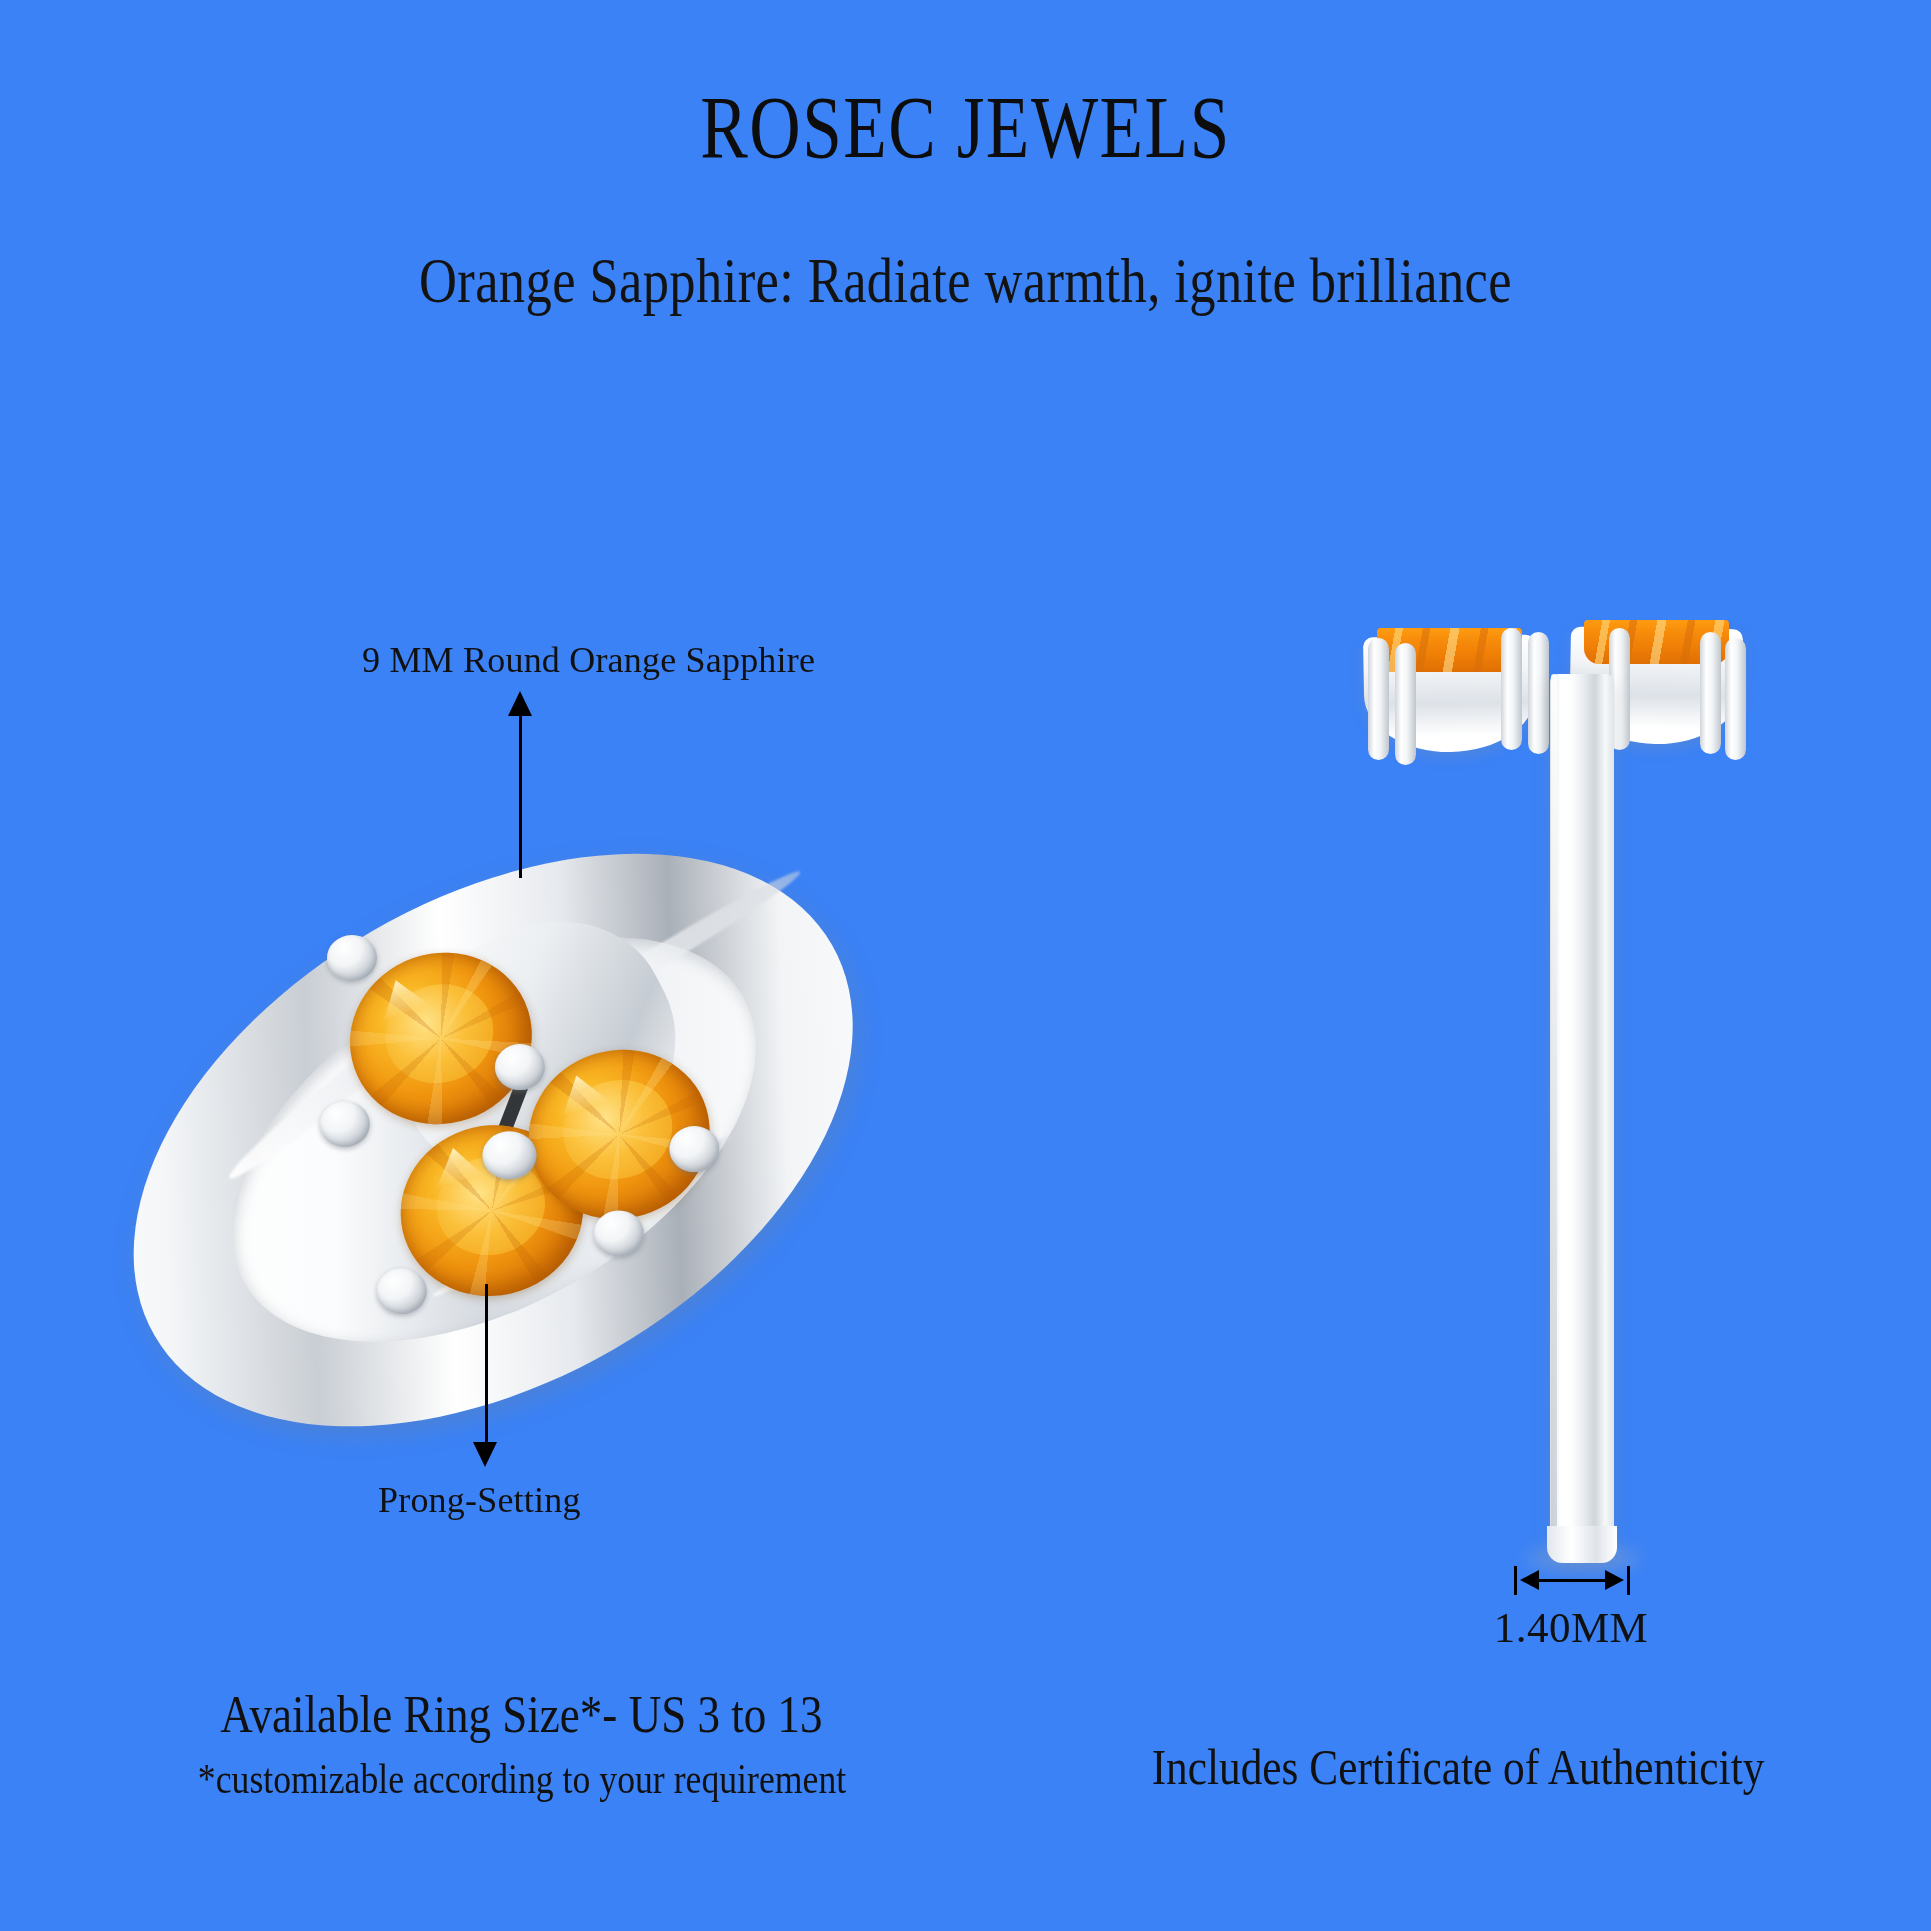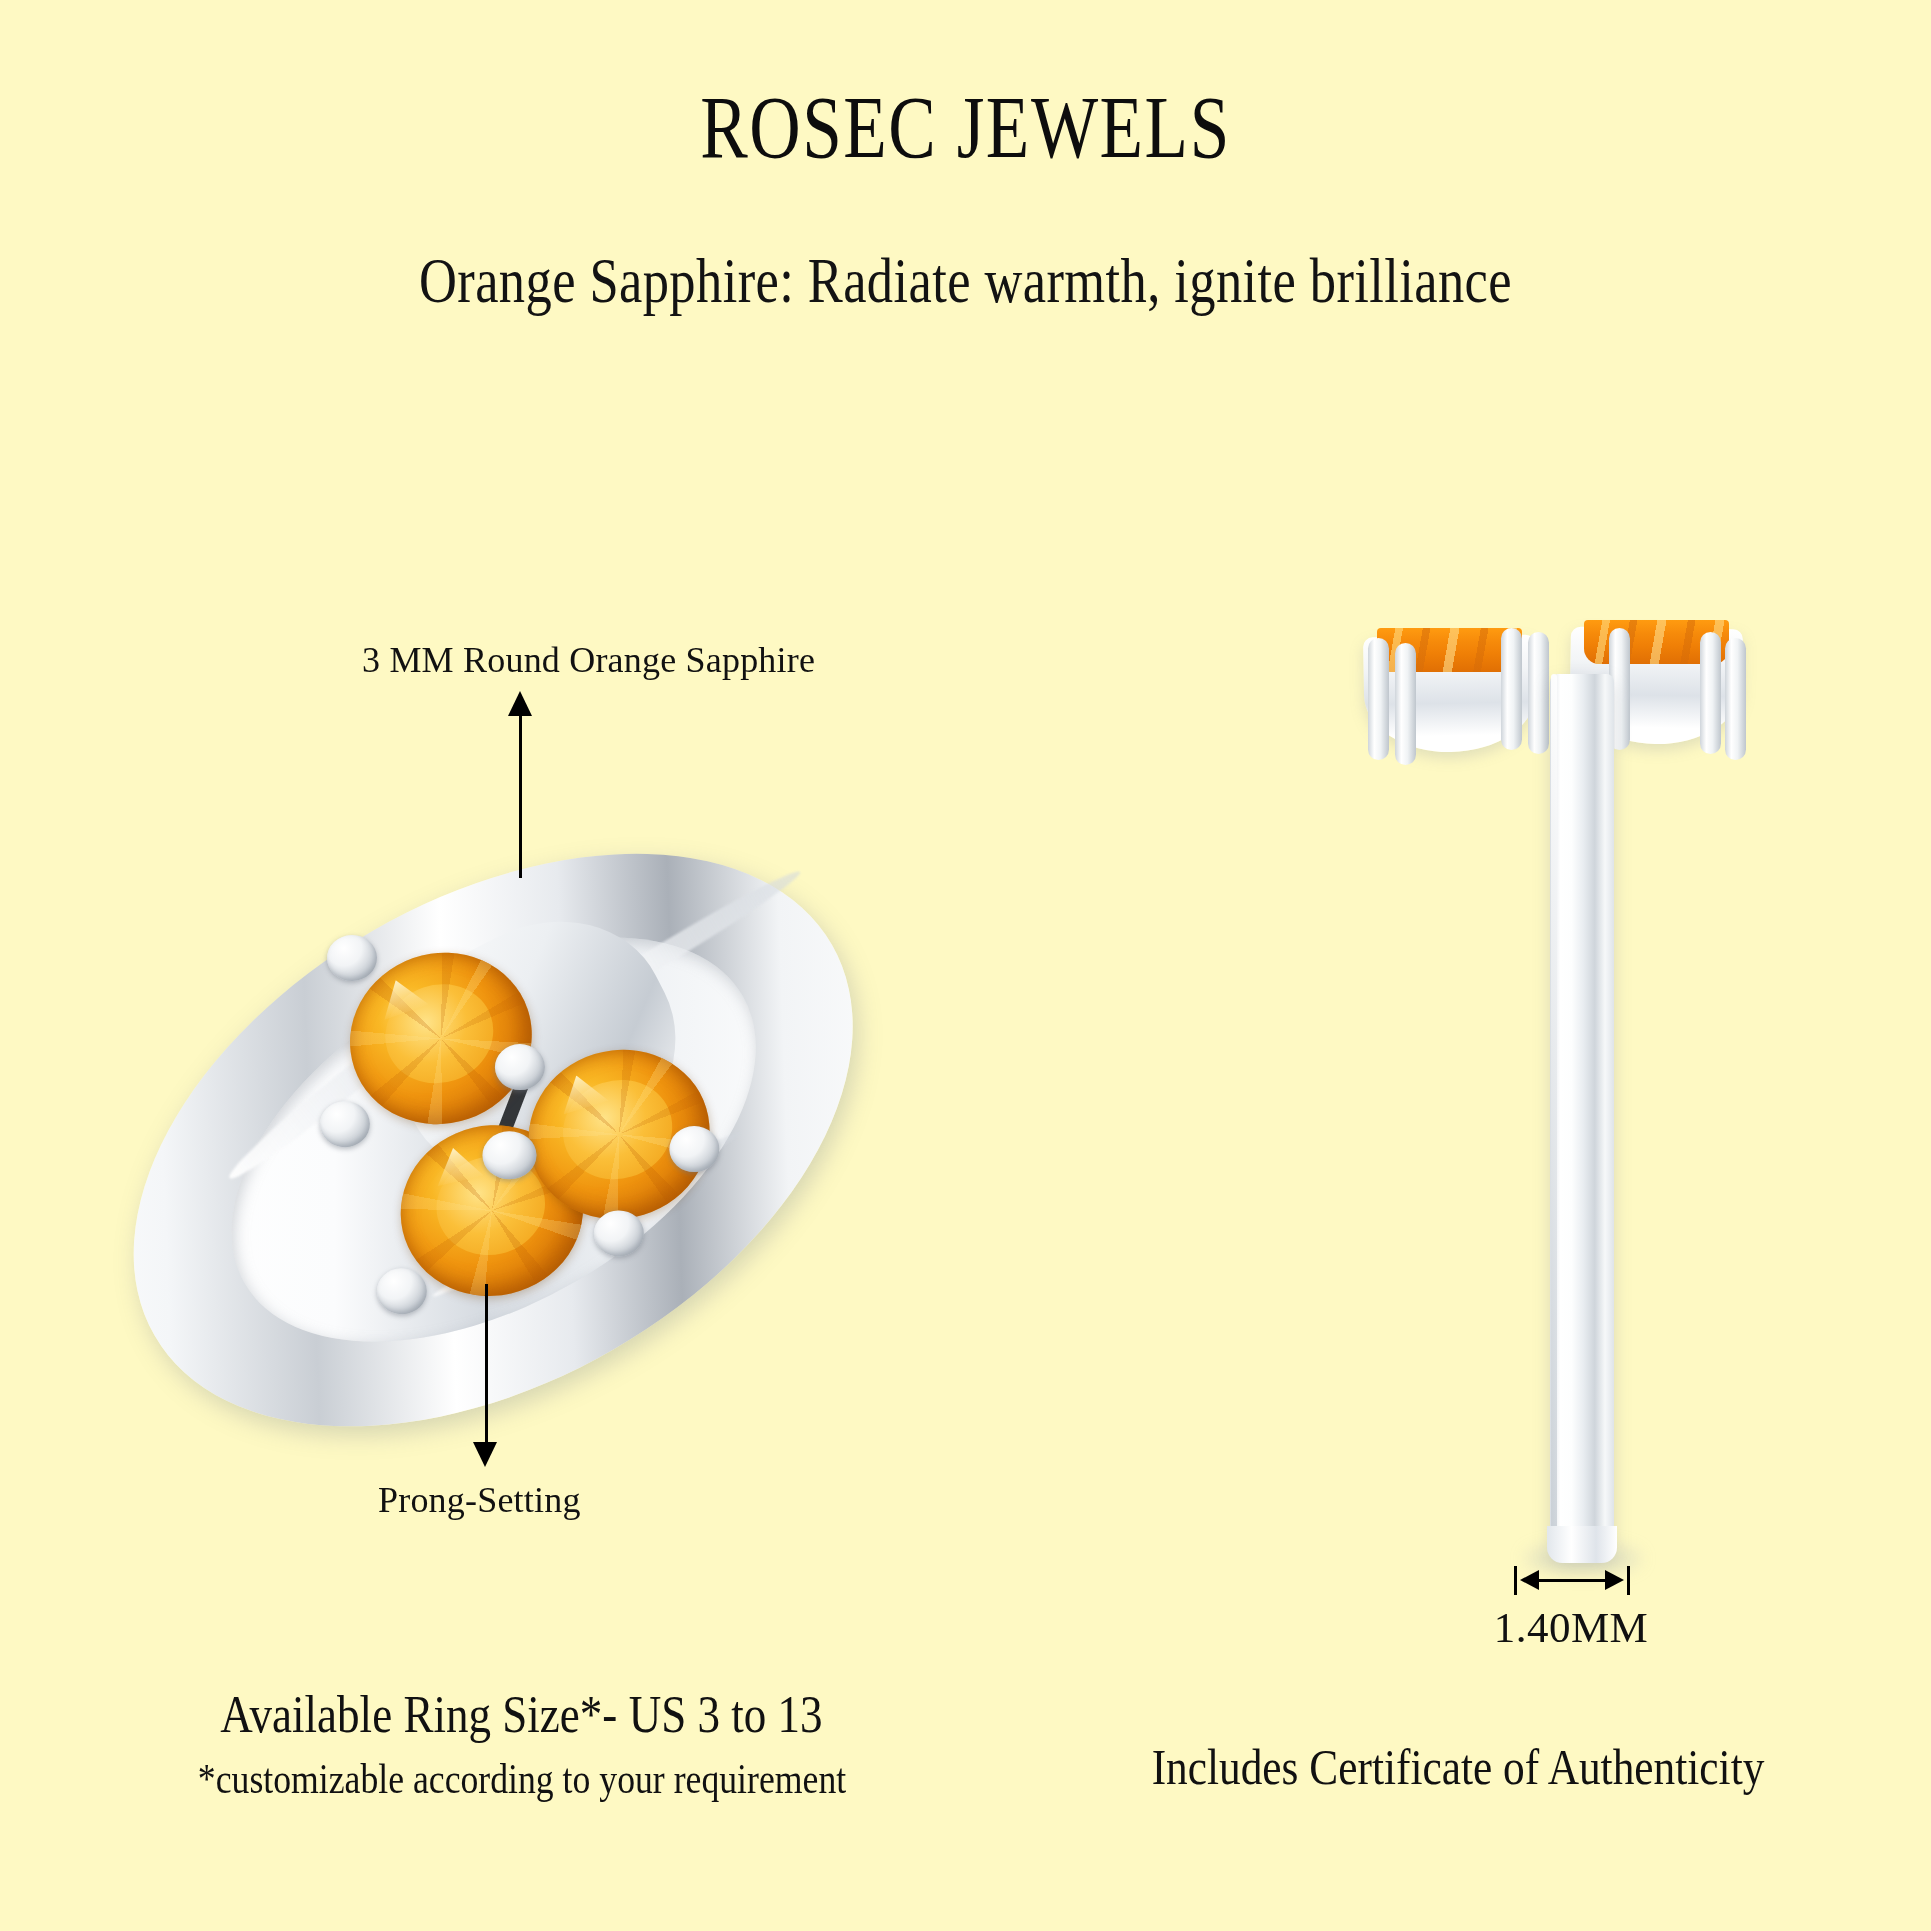--- a/index.html
+++ b/index.html
@@ -3,21 +3,21 @@
 <meta charset="utf-8">
 <title>Rosec Jewels Product Infographic</title>
 <style>
   html,body{margin:0;padding:0;background:#ffffff;}
   body{
     width:1931px;height:1931px;position:relative;overflow:hidden;
     font-family:"Liberation Serif","DejaVu Serif",serif;
     color:#121212;
     -webkit-font-smoothing:antialiased;
   }
-  .canvas{position:absolute;inset:0;background:#fef9c3;}
+  .canvas{position:absolute;inset:0;background:#3b82f6;}
 
   
   .brand{
     position:absolute;left:0;right:0;top:83px;text-align:center;
     font-size:89px;line-height:1;letter-spacing:1.9px;
     font-family:"Liberation Serif","DejaVu Serif",serif;
     transform:scaleX(.80);transform-origin:50% 50%;
     font-weight:400;color:#0d0d0d;
   }
   .tagline{
@@ -259,21 +259,21 @@
       <div class="prong" id="p2"></div>
       <div class="prong" id="p3"></div>
       <div class="prong" id="p4"></div>
       <div class="prong" id="p5"></div>
       <div class="prong" id="p6"></div>
       <div class="prong" id="p7"></div>
     </div>
   </div>
 
   <div class="callout" id="callout-stone">
-    <div>3 MM Round Orange Sapphire</div>
+    <div>9 MM Round Orange Sapphire</div>
   </div>
   <div class="leader v" style="left:519px;top:714px;height:164px;"></div>
   <div class="arrowhead up" style="left:508px;top:691px;"></div>
 
   <div class="callout" id="callout-prong">Prong-Setting</div>
   <div class="leader v" style="left:485px;top:1284px;height:160px;"></div>
   <div class="arrowhead down" style="left:473px;top:1442px;"></div>
 
   <div id="ring-profile">
     <div class="shank-shadow"></div>

